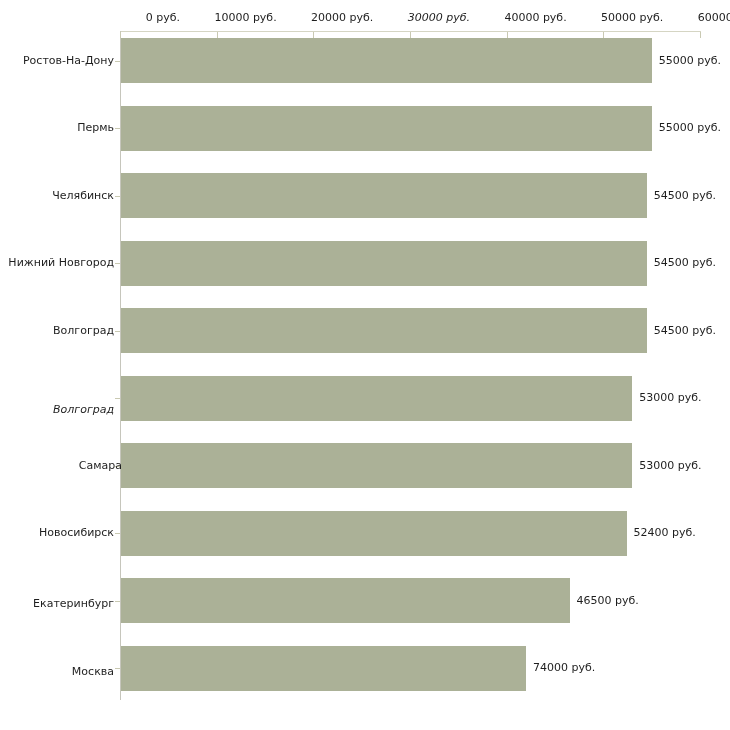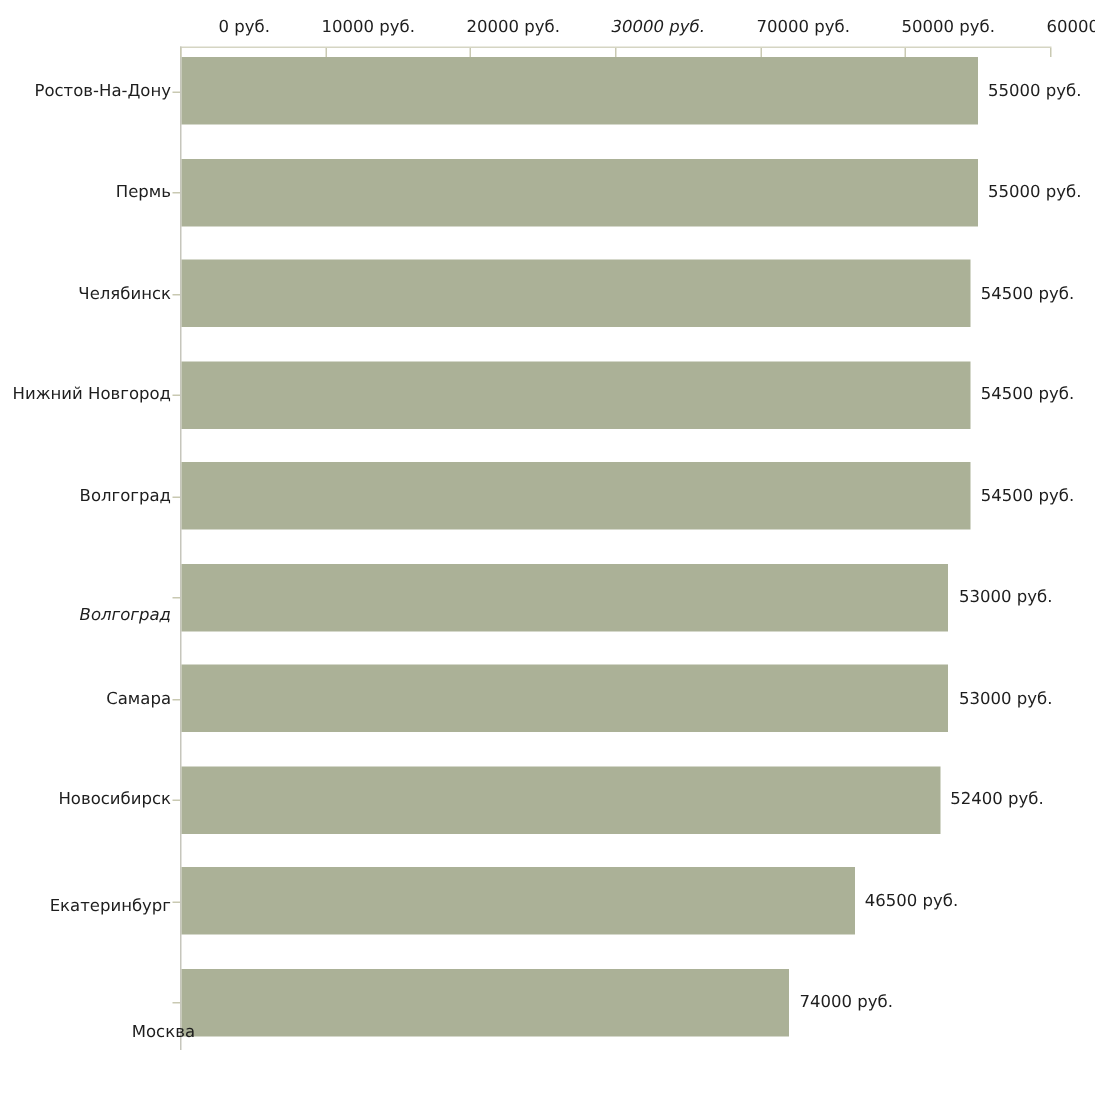--- a/index.html
+++ b/index.html
@@ -35,21 +35,21 @@
       <div class="axis-line" style="left: 120px; top: 31px; width: 1px; height: 669px; background: rgb(198, 198, 188);"></div>
       <div class="tick-mark" style="left: 120px; top: 32px; width: 1px; height: 6px; background: rgb(201, 201, 178);"></div>
       <div class="tick-label" style="left: 60px; top: 11px; width: 120px; color: rgb(30, 30, 30);">0 руб.</div>
       <div class="tick-mark" style="left: 216.667px; top: 32px; width: 1px; height: 6px; background: rgb(201, 201, 178);"></div>
       <div class="tick-label" style="left: 156.667px; top: 11px; width: 120px; color: rgb(30, 30, 30);">10000 руб.</div>
       <div class="tick-mark" style="left: 313.333px; top: 32px; width: 1px; height: 6px; background: rgb(201, 201, 178);"></div>
       <div class="tick-label" style="left: 253.333px; top: 11px; width: 120px; color: rgb(30, 30, 30);">20000 руб.</div>
       <div class="tick-mark" style="left: 410px; top: 32px; width: 1px; height: 6px; background: rgb(201, 201, 178);"></div>
       <div class="tick-label" style="left: 350px; top: 11px; width: 120px; color: rgb(30, 30, 30); font-style: italic;">30000 руб.</div>
       <div class="tick-mark" style="left: 506.667px; top: 32px; width: 1px; height: 6px; background: rgb(201, 201, 178);"></div>
-      <div class="tick-label" style="left: 446.667px; top: 11px; width: 120px; color: rgb(30, 30, 30);">70000 руб.</div>
+      <div class="tick-label" style="left: 446.667px; top: 11px; width: 120px; color: rgb(30, 30, 30);">40000 руб.</div>
       <div class="tick-mark" style="left: 603.333px; top: 32px; width: 1px; height: 6px; background: rgb(201, 201, 178);"></div>
       <div class="tick-label" style="left: 543.333px; top: 11px; width: 120px; color: rgb(30, 30, 30);">50000 руб.</div>
       <div class="tick-mark" style="left: 700px; top: 32px; width: 1px; height: 6px; background: rgb(201, 201, 178);"></div>
       <div class="tick-label" style="left: 640px; top: 11px; width: 120px; color: rgb(30, 30, 30);">60000 руб.</div>
     </div>
   <div id="bars-layer">
       <div class="bar" style="left: 121px; top: 38px; width: 530.667px; height: 45px; background: rgb(171, 177, 151);"></div>
       <div class="cat-tick" style="left: 115px; top: 60.5px; width: 5px; height: 1px; background: rgb(201, 201, 178);"></div>
       <div class="cat-label" style="left: 0px; top: 52.5px; width: 114px; color: rgb(30, 30, 30);">Ростов-На-Дону</div>
       <div class="val-label" style="left: 658.667px; top: 52.5px; color: rgb(30, 30, 30);">55000 руб.</div>
@@ -68,28 +68,28 @@
       <div class="bar" style="left: 121px; top: 308px; width: 525.833px; height: 45px; background: rgb(171, 177, 151);"></div>
       <div class="cat-tick" style="left: 115px; top: 330.5px; width: 5px; height: 1px; background: rgb(201, 201, 178);"></div>
       <div class="cat-label" style="left: 0px; top: 322.5px; width: 114px; color: rgb(30, 30, 30);">Волгоград</div>
       <div class="val-label" style="left: 653.833px; top: 322.5px; color: rgb(30, 30, 30);">54500 руб.</div>
       <div class="bar" style="left: 121px; top: 375.5px; width: 511.333px; height: 45px; background: rgb(171, 177, 151);"></div>
       <div class="cat-tick" style="left: 115px; top: 398px; width: 5px; height: 1px; background: rgb(201, 201, 178);"></div>
       <div class="cat-label" style="left: 0px; top: 402px; width: 114px; color: rgb(30, 30, 30); font-style: italic;">Волгоград</div>
       <div class="val-label" style="left: 639.333px; top: 390px; color: rgb(30, 30, 30);">53000 руб.</div>
       <div class="bar" style="left: 121px; top: 443px; width: 511.333px; height: 45px; background: rgb(171, 177, 151);"></div>
       <div class="cat-tick" style="left: 115px; top: 465.5px; width: 5px; height: 1px; background: rgb(201, 201, 178);"></div>
-      <div class="cat-label" style="left: 0px; top: 457.5px; width: 114px; color: rgb(30, 30, 30);">Самара</div>
+      <div class="cat-label" style="left: 8px; top: 457.5px; width: 114px; color: rgb(30, 30, 30);">Самара</div>
       <div class="val-label" style="left: 639.333px; top: 457.5px; color: rgb(30, 30, 30);">53000 руб.</div>
       <div class="bar" style="left: 121px; top: 510.5px; width: 505.533px; height: 45px; background: rgb(171, 177, 151);"></div>
       <div class="cat-tick" style="left: 115px; top: 533px; width: 5px; height: 1px; background: rgb(201, 201, 178);"></div>
       <div class="cat-label" style="left: 0px; top: 525px; width: 114px; color: rgb(30, 30, 30);">Новосибирск</div>
       <div class="val-label" style="left: 633.533px; top: 525px; color: rgb(30, 30, 30);">52400 руб.</div>
       <div class="bar" style="left: 121px; top: 578px; width: 448.5px; height: 45px; background: rgb(171, 177, 151);"></div>
       <div class="cat-tick" style="left: 115px; top: 600.5px; width: 5px; height: 1px; background: rgb(201, 201, 178);"></div>
       <div class="cat-label" style="left: 0px; top: 596px; width: 114px; color: rgb(30, 30, 30);">Екатеринбург</div>
       <div class="val-label" style="left: 576.5px; top: 592.5px; color: rgb(30, 30, 30);">46500 руб.</div>
       <div class="bar" style="left: 121px; top: 645.5px; width: 405px; height: 45px; background: rgb(171, 177, 151);"></div>
       <div class="cat-tick" style="left: 115px; top: 668px; width: 5px; height: 1px; background: rgb(201, 201, 178);"></div>
-      <div class="cat-label" style="left: 0px; top: 680px; width: 114px; color: rgb(30, 30, 30); margin-left: 16px;">Москва</div>
+      <div class="cat-label" style="left: 0px; top: 664px; width: 114px; color: rgb(30, 30, 30);">Москва</div>
       <div class="val-label" style="left: 533px; top: 660px; color: rgb(30, 30, 30);">74000 руб.</div>
     </div>
 </div>
 
 </body></html>

